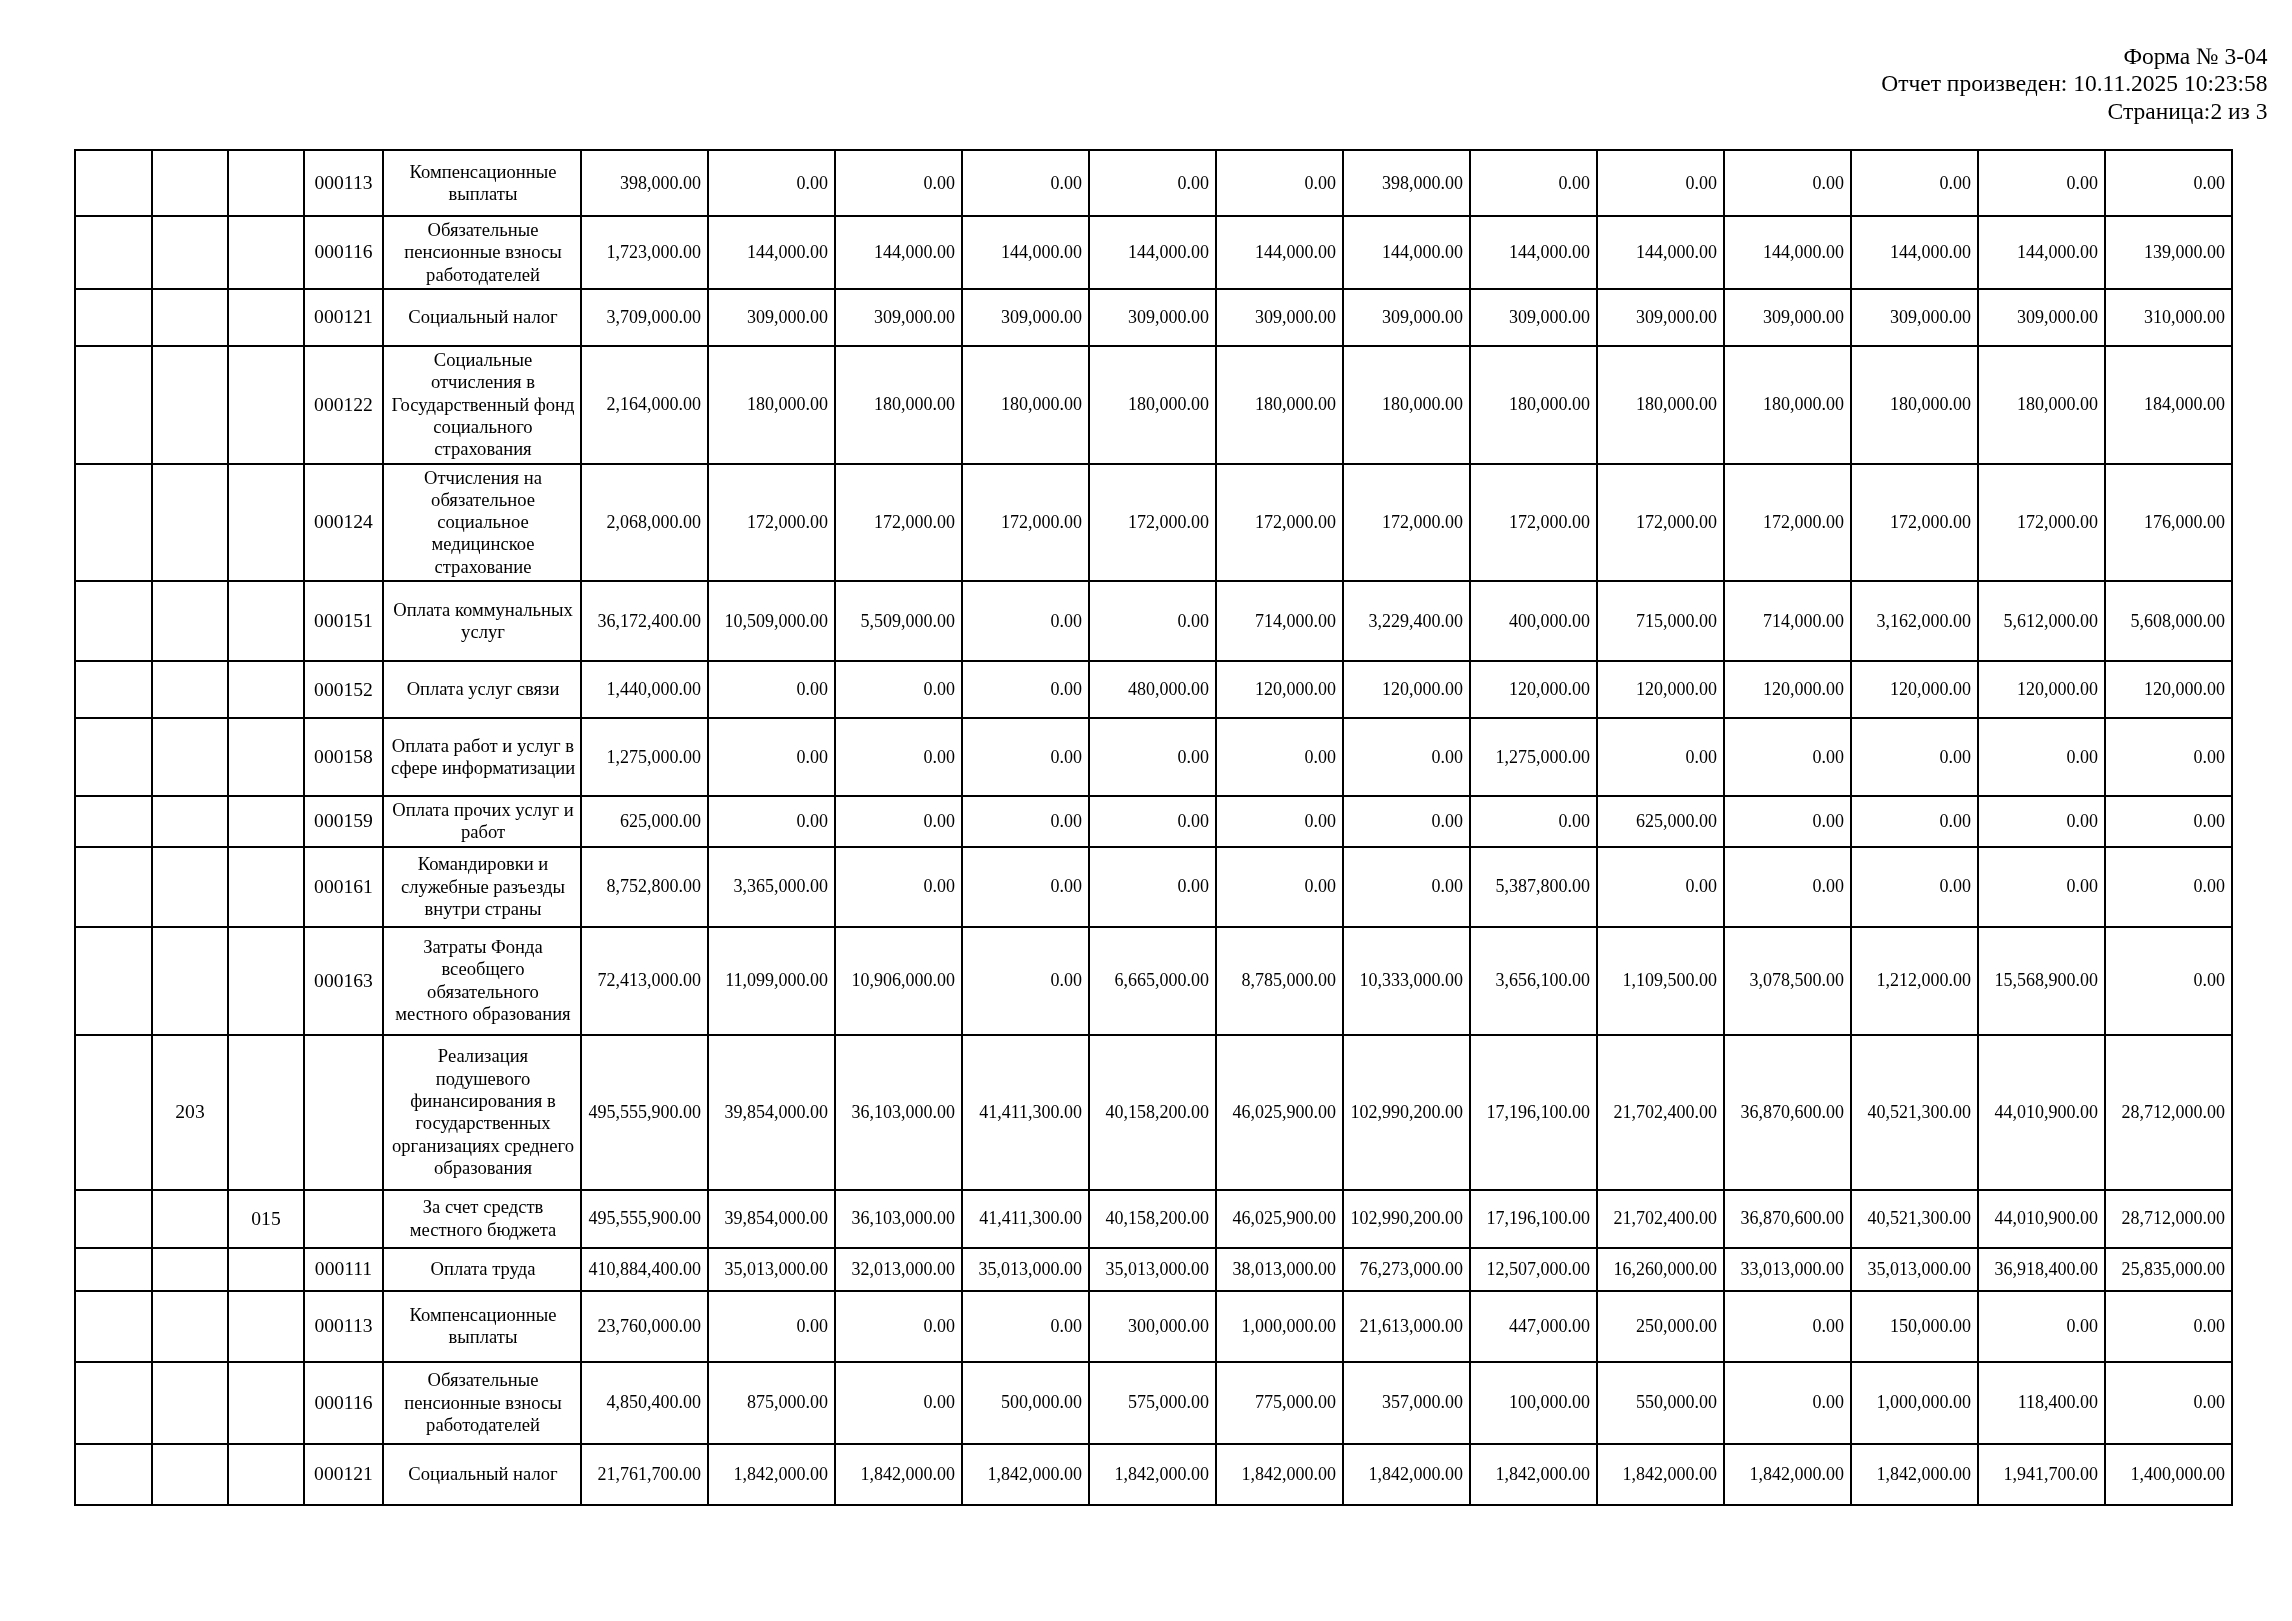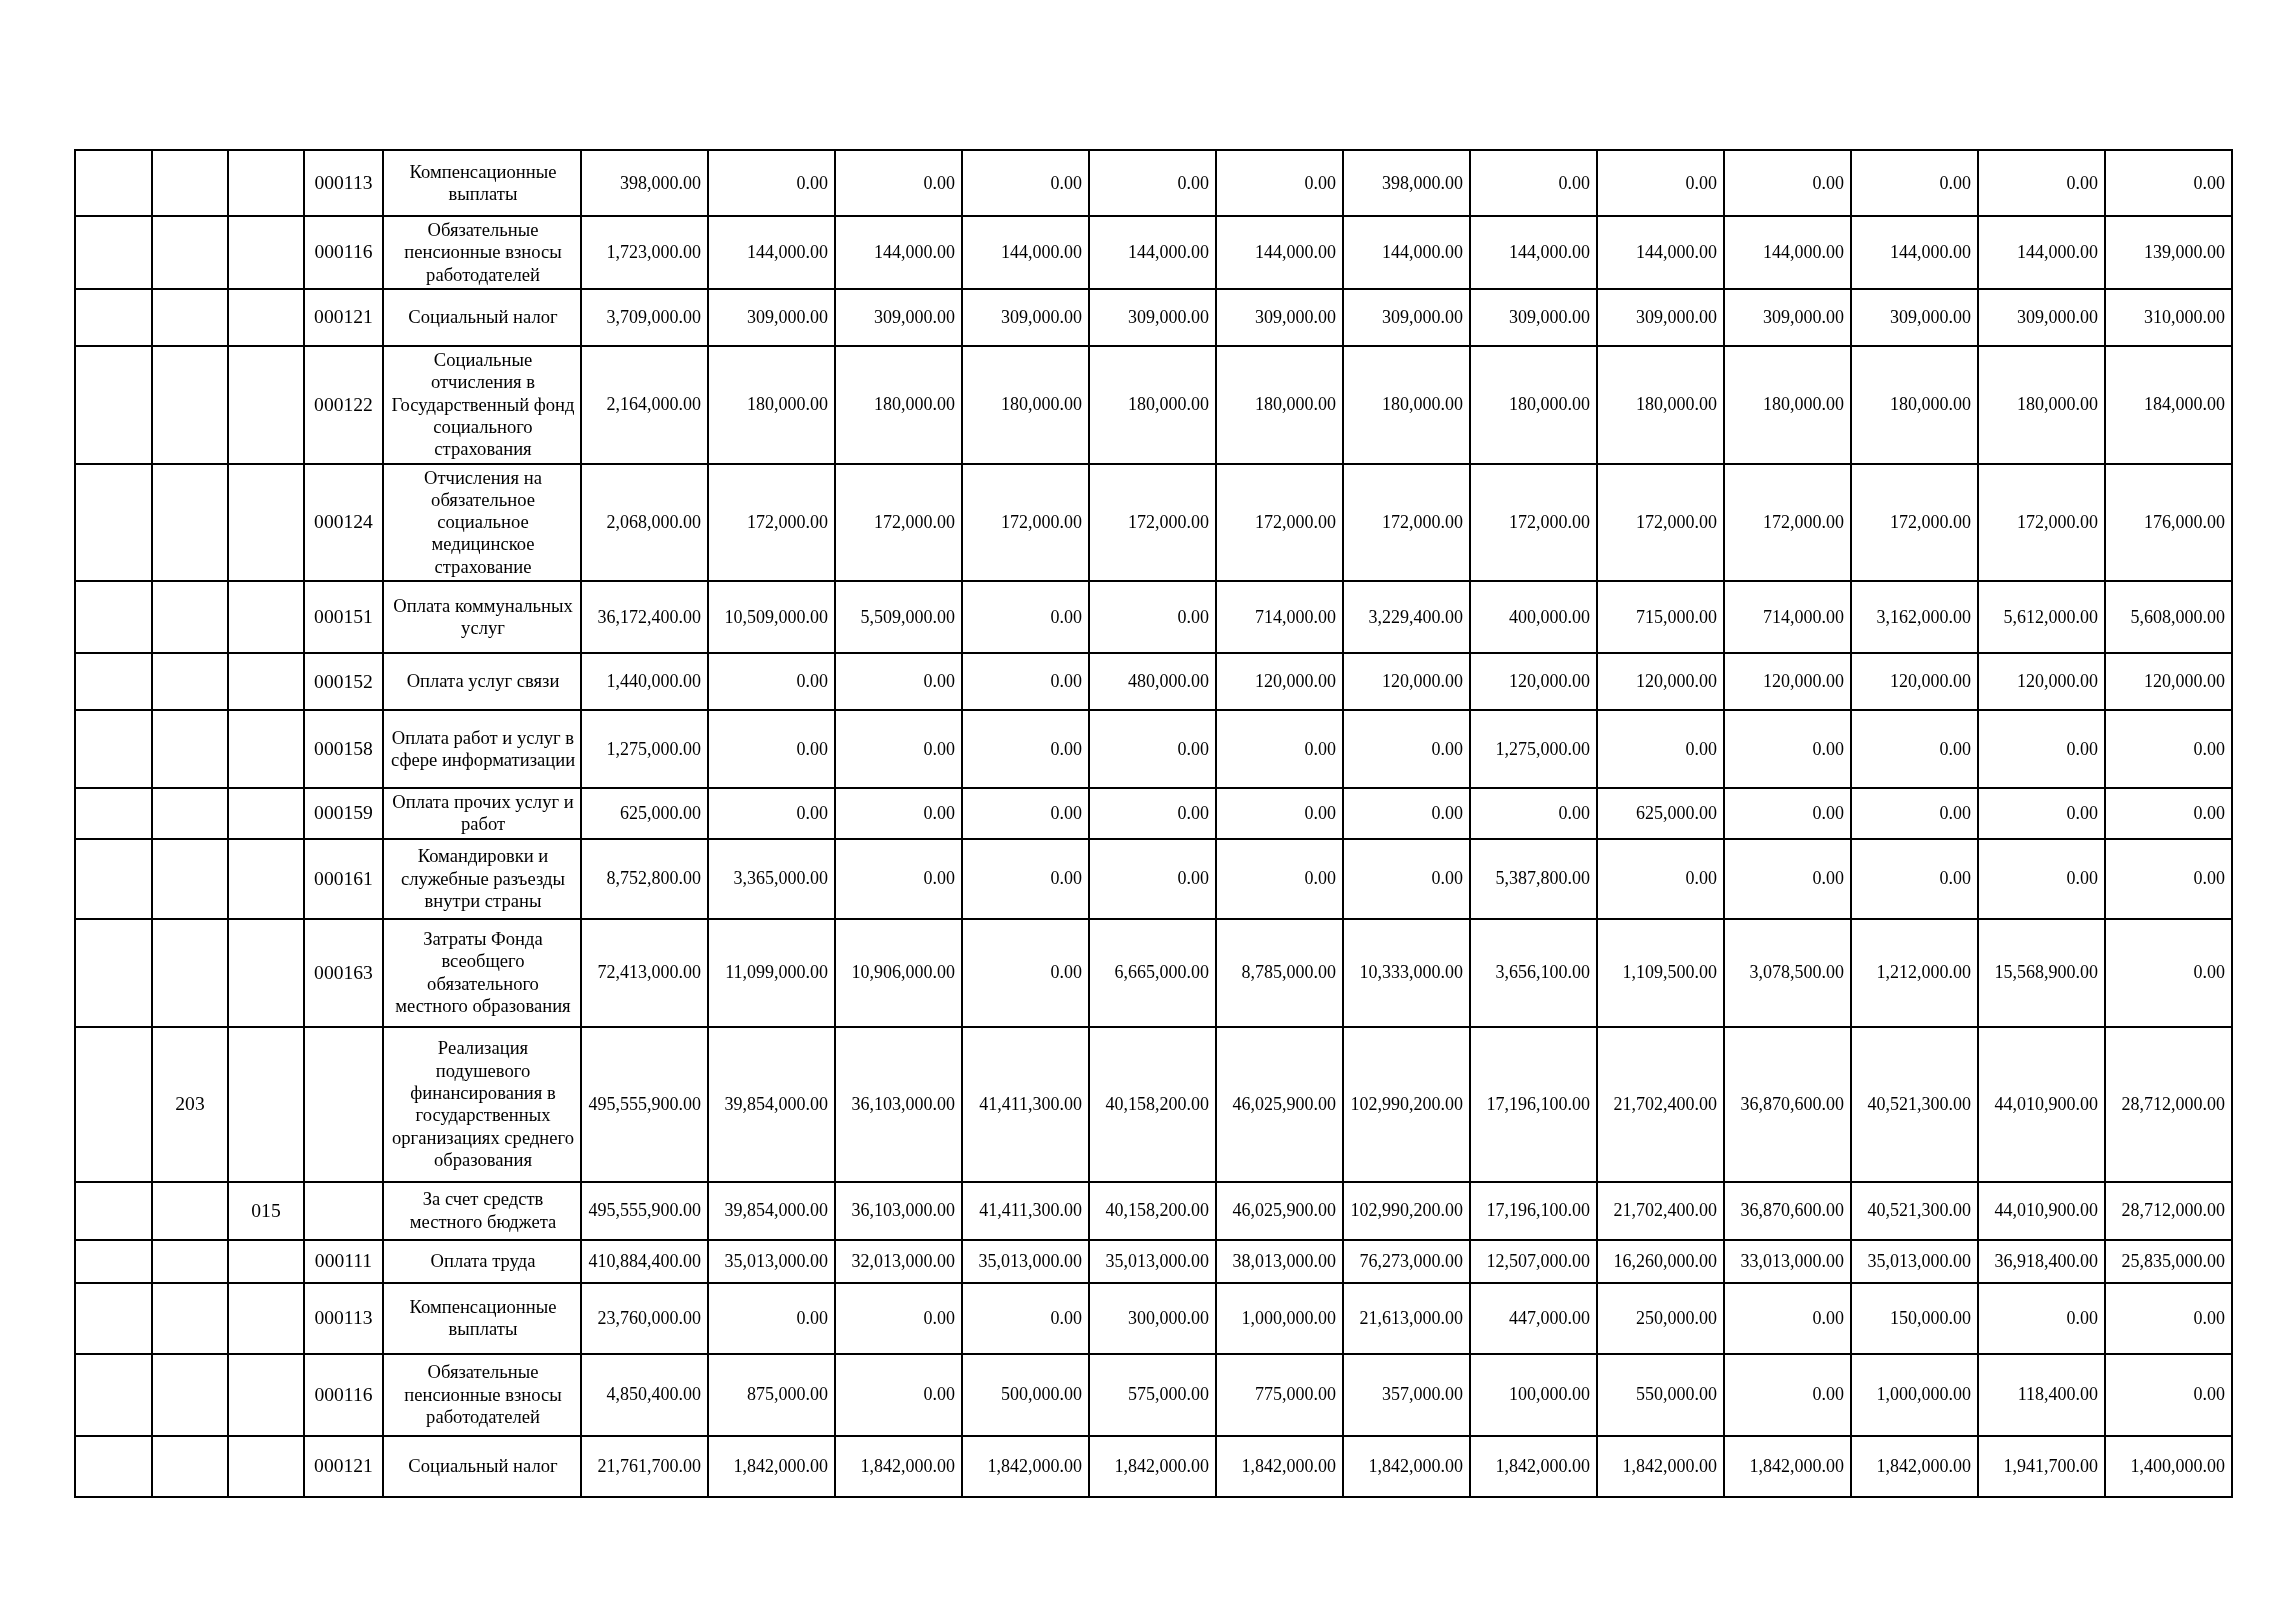--- a/index.html
+++ b/index.html
@@ -55,20 +55,25 @@
     font-size: 18px;
     padding: 0 5.9px 0 2px;
     white-space: nowrap;
   }
 </style>
 </head>
 <body>
 
 <div class="page">
 
+  <div class="header-block">
+    <div>Форма № 3-04</div>
+    <div>Отчет произведен: 10.11.2025 10:23:58</div>
+    <div>Страница:2 из 3</div>
+  </div>
 
   <table class="report">
     <colgroup>
       <col style="width:77px">
       <col style="width:76px">
       <col style="width:76px">
       <col style="width:79px">
       <col style="width:198px">
     </colgroup>
     <tbody>
@@ -165,21 +170,21 @@
           <td class="num-cell">172,000.00</td>
           <td class="num-cell">172,000.00</td>
           <td class="num-cell">172,000.00</td>
           <td class="num-cell">172,000.00</td>
           <td class="num-cell">172,000.00</td>
           <td class="num-cell">172,000.00</td>
           <td class="num-cell">172,000.00</td>
           <td class="num-cell">172,000.00</td>
           <td class="num-cell">176,000.00</td>
         </tr>
-        <tr style="height: 72px;">
+        <tr style="height: 80px;">
           <td class="code-cell"></td>
           <td class="code-cell"></td>
           <td class="code-cell"></td>
           <td class="code-cell">000151</td>
           <td class="name-cell">Оплата коммунальных услуг</td>
           <td class="num-cell">36,172,400.00</td>
           <td class="num-cell">10,509,000.00</td>
           <td class="num-cell">5,509,000.00</td>
           <td class="num-cell">0.00</td>
           <td class="num-cell">0.00</td>

